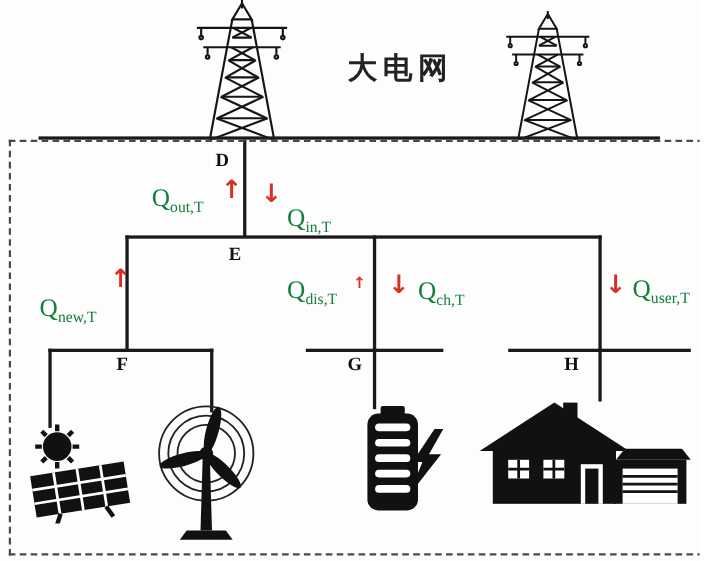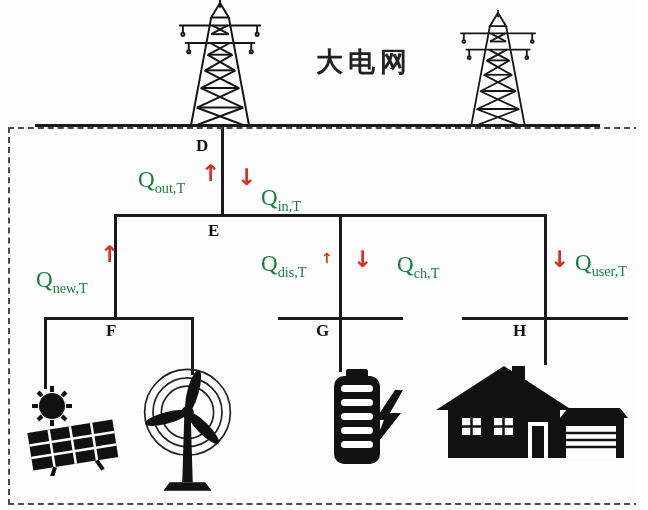--- a/index.html
+++ b/index.html
@@ -152,21 +152,21 @@
     <span>Q</span><sub>new,T</sub>
   </div>
   <div class="arrow" style="left:100px;top:243px">↑</div>
 
   <div class="flow-label" style="left:261px;top:251px">
     <span>Q</span><sub>dis,T</sub>
   </div>
   <div class="arrow small" style="left:321px;top:251px">↑</div>
 
   <div class="arrow" style="left:353px;top:248px">↓</div>
-  <div class="flow-label" style="left:397px;top:252px">
+  <div class="flow-label" style="left:380px;top:252px">
     <span>Q</span><sub>ch,T</sub>
   </div>
 
   <div class="arrow" style="left:550px;top:248px">↓</div>
   <div class="flow-label" style="left:575px;top:250px">
     <span>Q</span><sub>user,T</sub>
   </div>
 
   <div class="icon" style="left:20px;top:380px">
     <svg width="106" height="96" viewBox="0 0 106 96">

